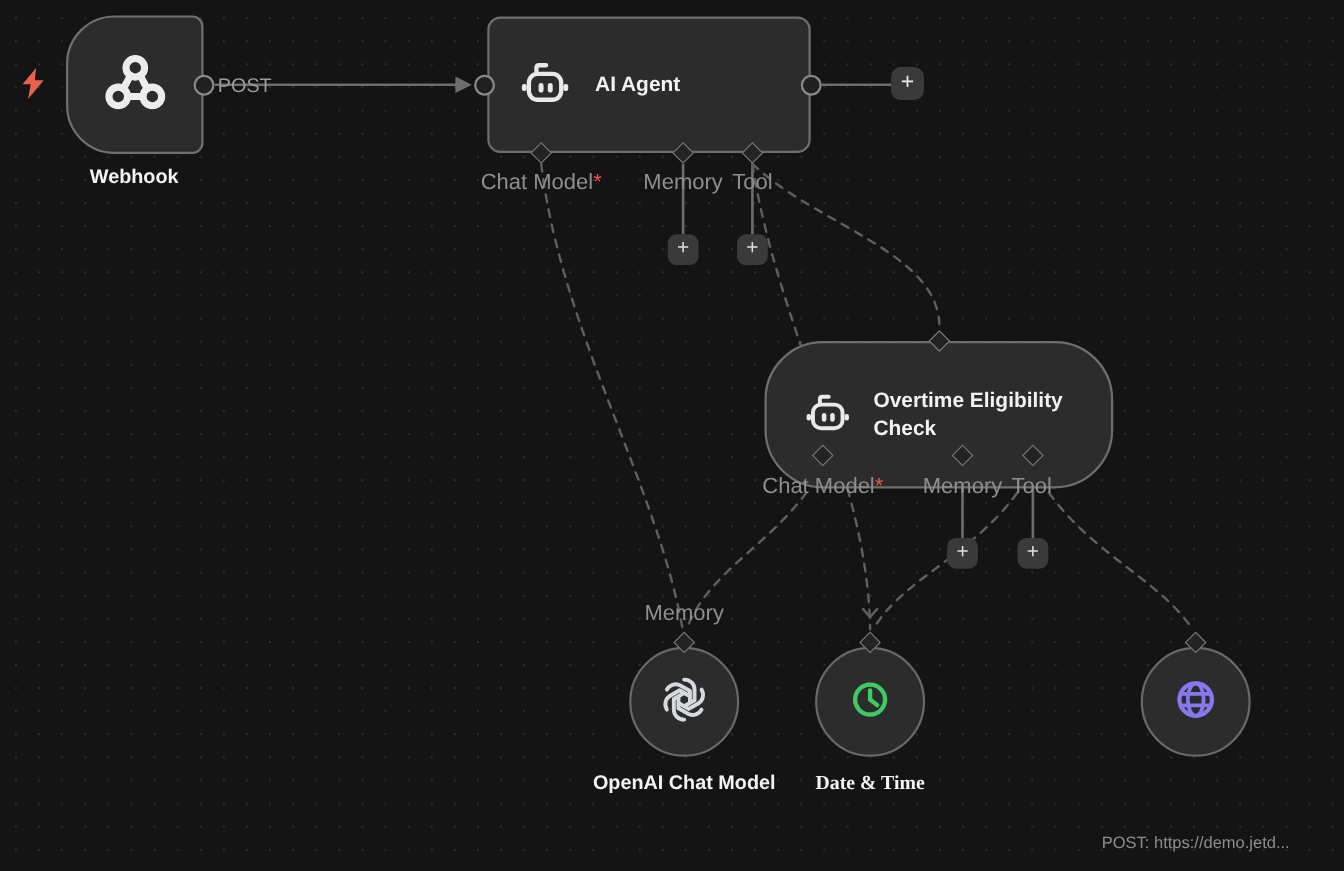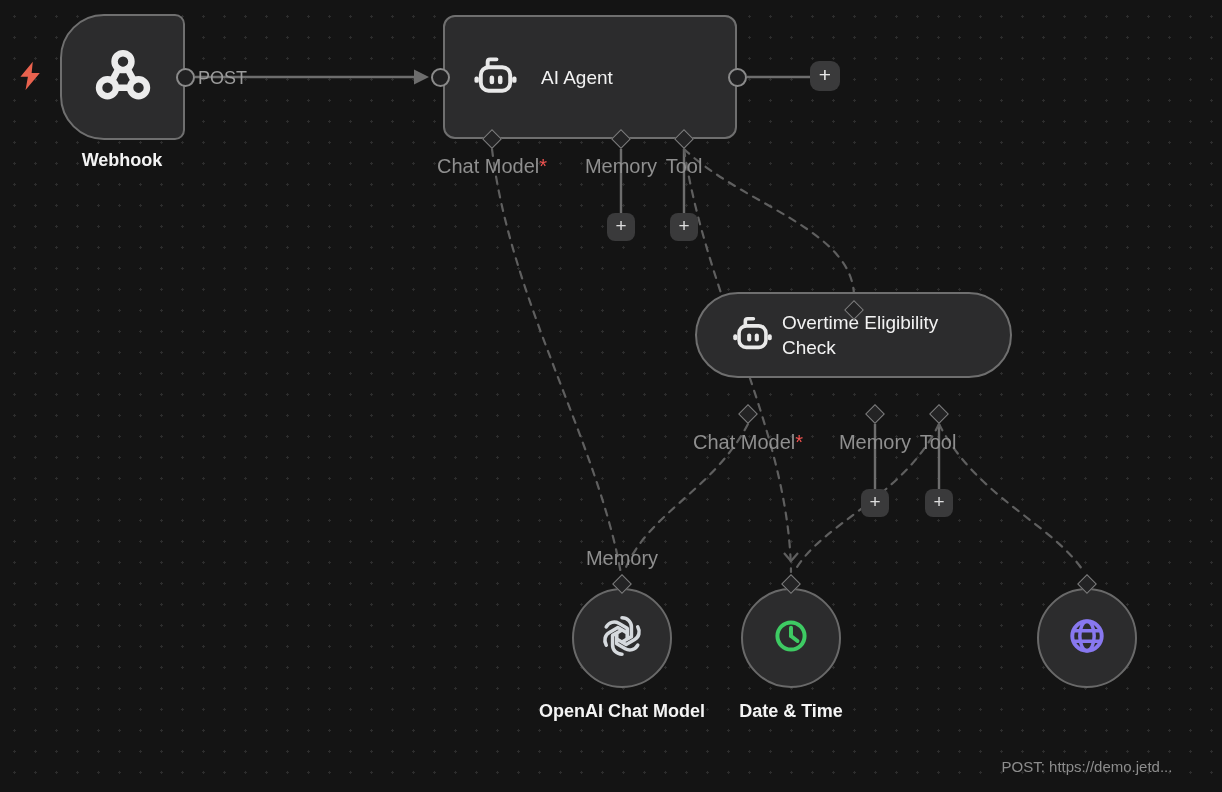--- a/index.html
+++ b/index.html
@@ -21,27 +21,27 @@
     background:#2c2c2d;
     border:2px solid #6f6f6f;
     display:flex; align-items:center;
   }
   .node--webhook {
     left:60px; top:14px; width:125px; height:126px;
     border-radius:44px 10px 10px 44px;
     justify-content:center;
   }
   .node--agent1 { left:443px; top:15px; width:294px; height:124px; border-radius:12px; padding-left:27px; gap:22px; }
-  .node--agent2 { left:695px; top:292px; width:317px; height:86px; border-radius:53px; padding-left:34px; gap:8px; }
+  .node--agent2 { left:695px; top:310px; width:317px; height:134px; border-radius:53px; padding-left:34px; gap:20px; }
   .node--round { width:100px; height:100px; border-radius:50%; justify-content:center; border-color:#696969; }
   .node--openai { left:572px; top:588px; }
   .node--datetime { left:741px; top:588px; }
   .node--http { left:1037px; top:588px; }
 
-  .node-title { color:#f2f2f2; font-size:19px; font-weight:normal; line-height:25px; max-width:205px; }
+  .node-title { color:#f2f2f2; font-size:19px; font-weight:bold; line-height:25px; max-width:205px; }
 
   .node-label {
     position:absolute; z-index:3; transform:translateX(-50%);
     color:#f4f4f4; font-size:18px; font-weight:bold; text-align:left; white-space:nowrap;
   }
   .node-label--wrap { white-space:normal; width:192px; word-break:break-all; line-height:27px; }
   .node-sublabel {
     position:absolute; z-index:3; transform:translateX(-50%);
     color:#8d8d8d; font-size:15px; text-align:right; white-space:nowrap;
   }
@@ -192,21 +192,21 @@
   <div class="port-diamond" style="left:784px; top:577px;"></div>
   <div class="node node--round node--datetime">
     <span>
       <svg width="46" height="46" viewBox="0 0 44 44" fill="none" stroke="#3ecb63" stroke-width="3.8" stroke-linecap="round">
         <circle cx="22" cy="22" r="13"></circle>
         <path d="M22,22 V14"></path>
         <path d="M22,22 L28.2,26.8"></path>
       </svg>
     </span>
   </div>
-  <div class="node-label" style="left:791px; top:701px;">Date &amp; Time</div>
+  <div class="node-label" style="left:791px; top:701px;font-family:Liberation Serif, serif;">Date &amp; Time</div>
 
   <div class="port-diamond" style="left:1080px; top:577px;"></div>
   <div class="node node--round node--http">
     <span>
       <svg width="48" height="48" viewBox="0 0 44 44" fill="none" stroke="#8878ef" stroke-linecap="round">
         <circle cx="22" cy="22" r="13.5" stroke-width="3.6"></circle>
         <ellipse cx="22" cy="22" rx="6.6" ry="13.5" stroke-width="3.2"></ellipse>
         <path d="M10.2,17.2 H33.8" stroke-width="3.2"></path>
         <path d="M10.2,26.8 H33.8" stroke-width="3.2"></path>
       </svg>

